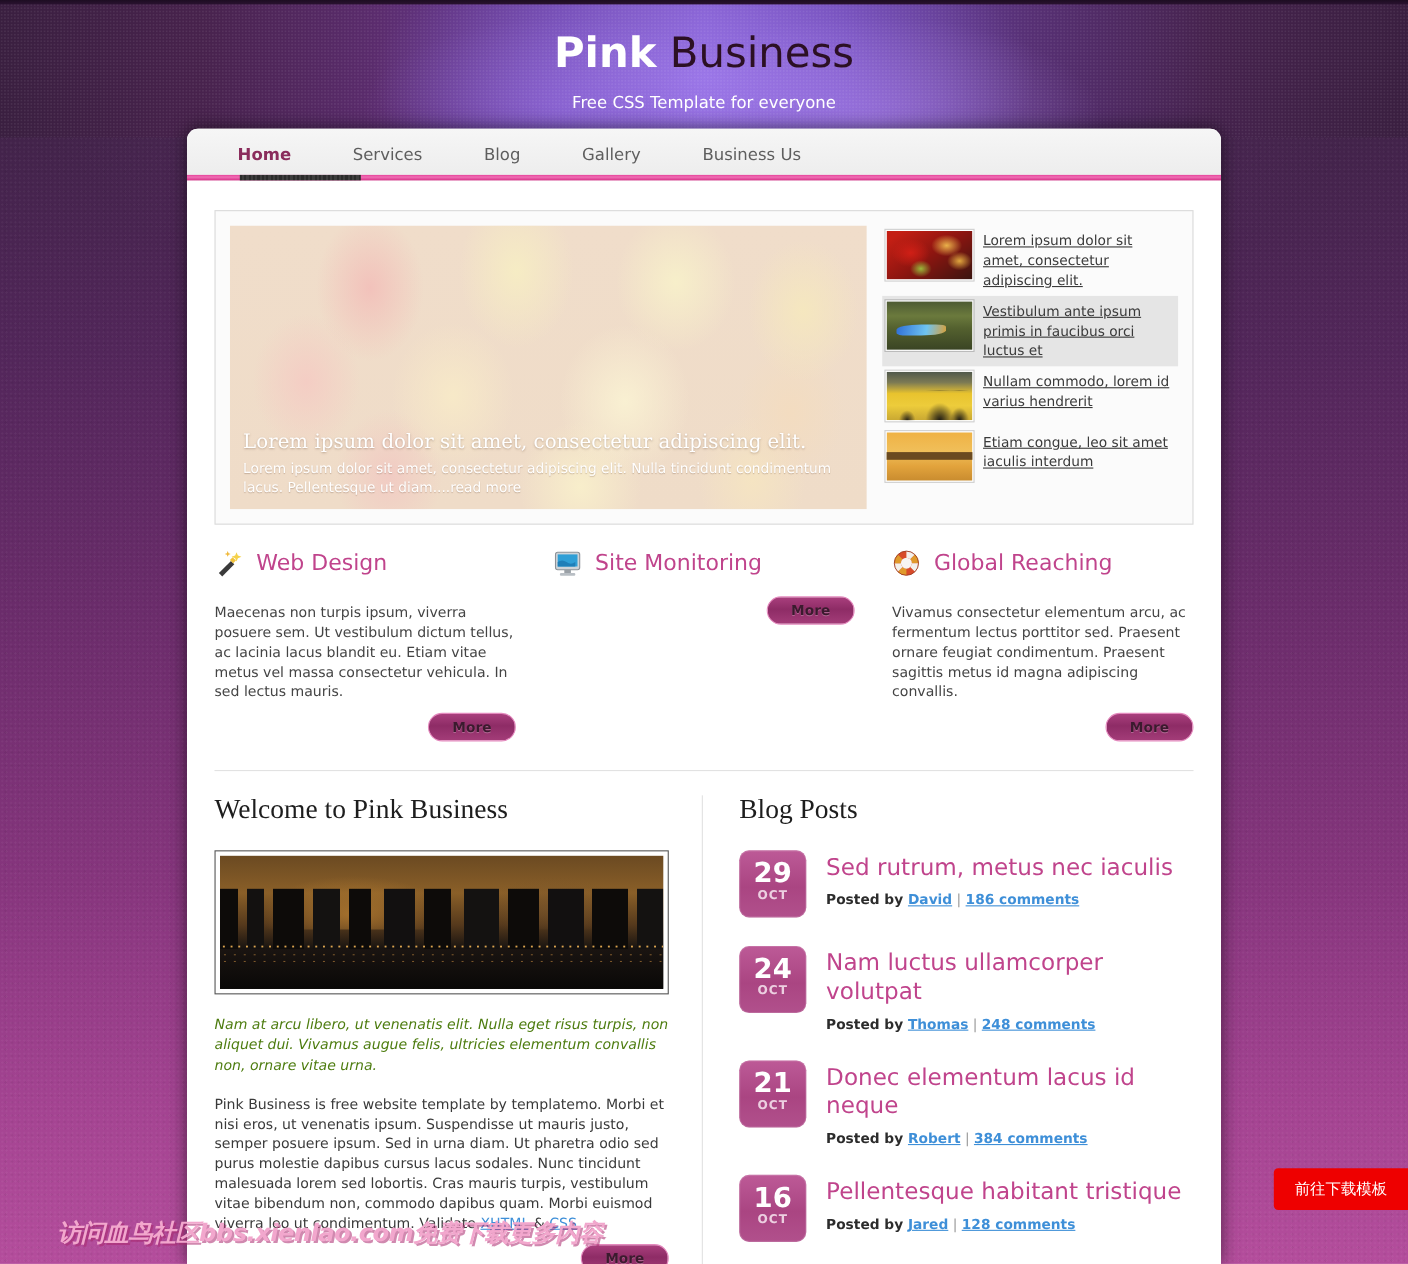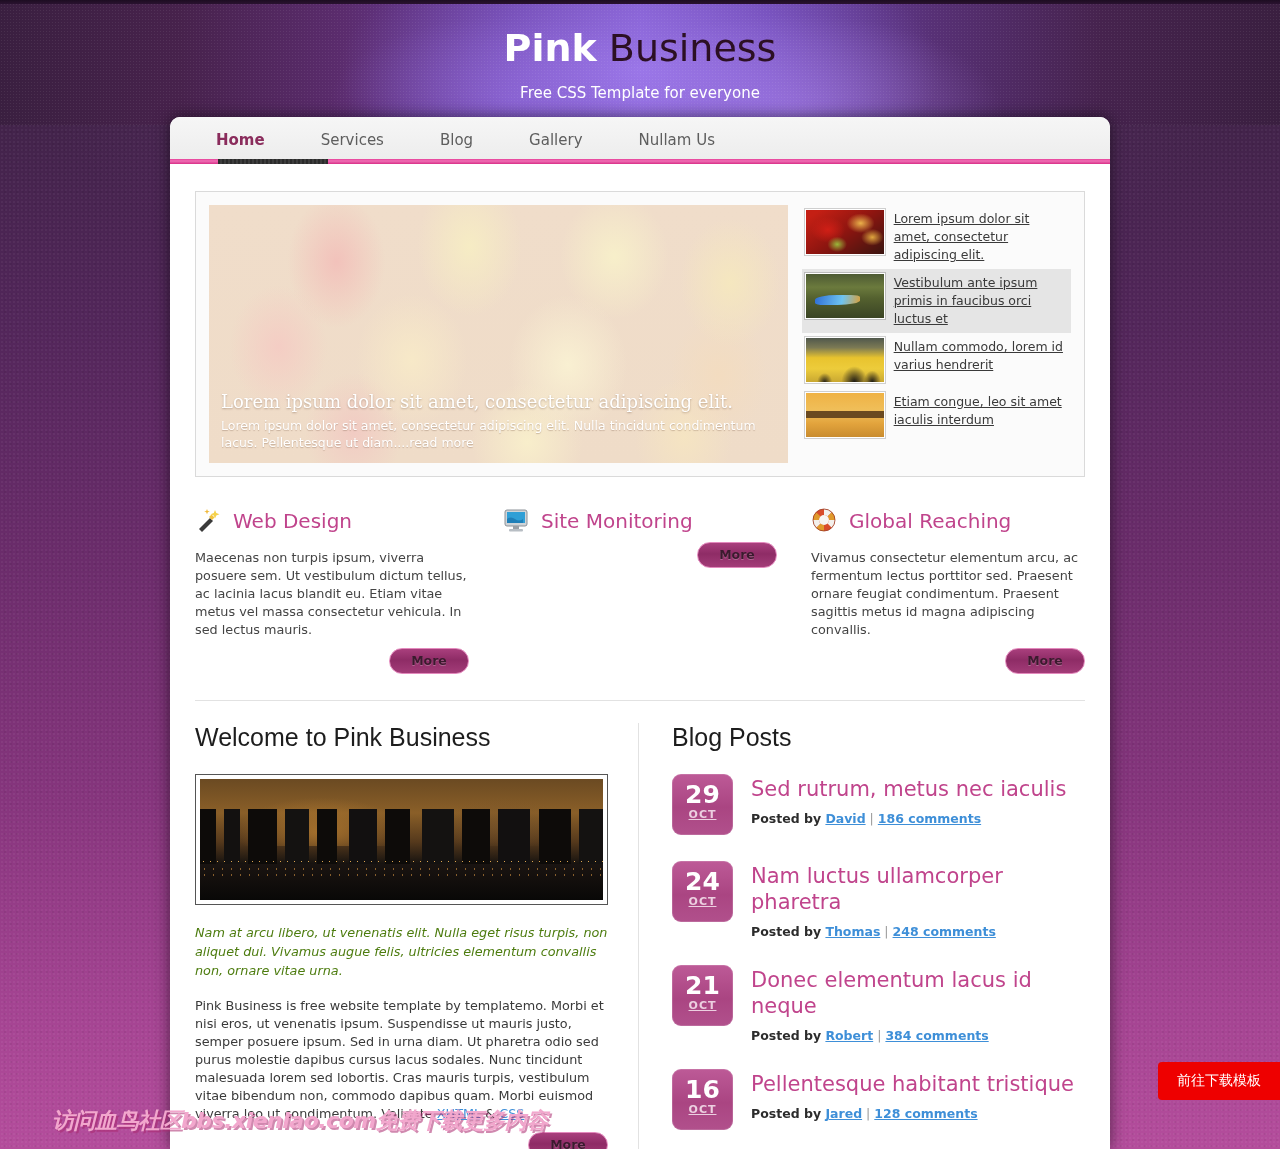--- a/index.html
+++ b/index.html
@@ -280,21 +280,21 @@
 
   
   .features {
     display: flex;
     margin: 22px 25px 0 25px;
     gap: 34px;
     padding-bottom: 26px;
     border-bottom: 1px solid #e2e2e2;
   }
   .feat { width: 276px; }
-  .feat .head { display: flex; align-items: flex-end; gap: 12px; height: 34px; }
+  .feat .head { display: flex; align-items: flex-start; gap: 12px; height: 34px; }
   .feat .head .ficon { width: 26px; height: 26px; flex: 0 0 auto; }
   .feat .head h3 {
     font-size: 20px;
     font-weight: normal;
     color: #c0448c;
     font-family: "DejaVu Sans", "Liberation Sans", sans-serif;
   }
   .feat p {
     font-size: 12.8px;
     line-height: 18px;
@@ -326,21 +326,21 @@
   .blogcol {
     width: 442px;
     padding-left: 33px;
     border-left: 1px solid #e2e2e2;
   }
   .sechead {
     font-size: 25px;
     font-weight: normal;
     color: #1d1d1d;
     margin-bottom: 22px;
-    font-family: Liberation Sans, sans-serif;
+    font-family: Liberation Serif, serif;
   }
   .cityframe {
     width: 413px;
     height: 131px;
     border: 1px solid #555;
     padding: 4px;
     background: #fff;
   }
   .city {
     width: 100%; height: 100%;
@@ -400,21 +400,21 @@
     width: 61px; height: 61px;
     border-radius: 9px;
     background: linear-gradient(to bottom, #bd5a97 0%, #aa4582 55%, #b1508c 100%);
     box-shadow: inset 0 0 0 1px rgba(255,255,255,0.15);
     color: #fff;
     text-align: center;
     flex: 0 0 auto;
     padding-top: 8px;
   }
   .datebox .d { font-size: 25px; font-weight: bold; line-height: 26px; }
-  .datebox .m { font-size: 11px; font-weight: bold; letter-spacing: 1px; color: #eccfe0; text-decoration: underline; }
+  .datebox .m { font-size: 11px; font-weight: bold; letter-spacing: 1px; color: #eccfe0; }
   .post .pbody { padding-top: 2px; }
   .post h4 {
     font-size: 21px;
     font-weight: normal;
     color: #c0448c;
     line-height: 26px;
     font-family: "DejaVu Sans", "Liberation Sans", sans-serif;
   }
   .post .meta {
     font-size: 12.5px;
@@ -470,21 +470,21 @@
   </div>
 
   <div class="container">
 
     <div class="navwrap">
       <div class="nav">
         <a href="#" class="active">Home</a>
         <a href="#">Services</a>
         <a href="#">Blog</a>
         <a href="#">Gallery</a>
-        <a href="#">Nullam Us</a>
+        <a href="#">Business Us</a>
       </div>
       <div class="navline">
           <div class="seg"></div>
         </div>
     </div>
 
     <div class="sliderbox">
       <div class="slider">
         <div class="photo"></div>
         <div class="caption">
@@ -609,21 +609,21 @@
             <div class="meta"><span>Posted by</span> <a href="#">David</a><span class="sep">|</span><a href="#">186 comments</a></div>
           </div>
         </div>
 
         <div class="post">
           <div class="datebox">
             <div class="d">24</div>
             <div class="m">OCT</div>
           </div>
           <div class="pbody">
-            <h4><span>Nam luctus ullamcorper pharetra</span></h4>
+            <h4><span>Nam luctus ullamcorper volutpat</span></h4>
             <div class="meta"><span>Posted by</span> <a href="#">Thomas</a><span class="sep">|</span><a href="#">248 comments</a></div>
           </div>
         </div>
 
         <div class="post">
           <div class="datebox">
             <div class="d">21</div>
             <div class="m">OCT</div>
           </div>
           <div class="pbody">

